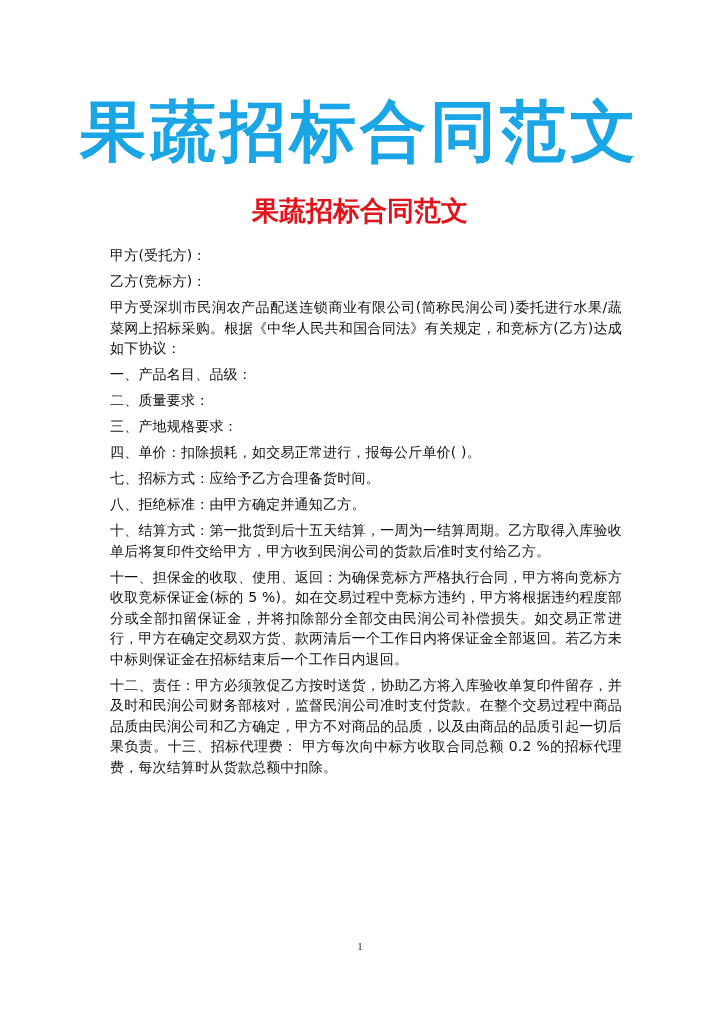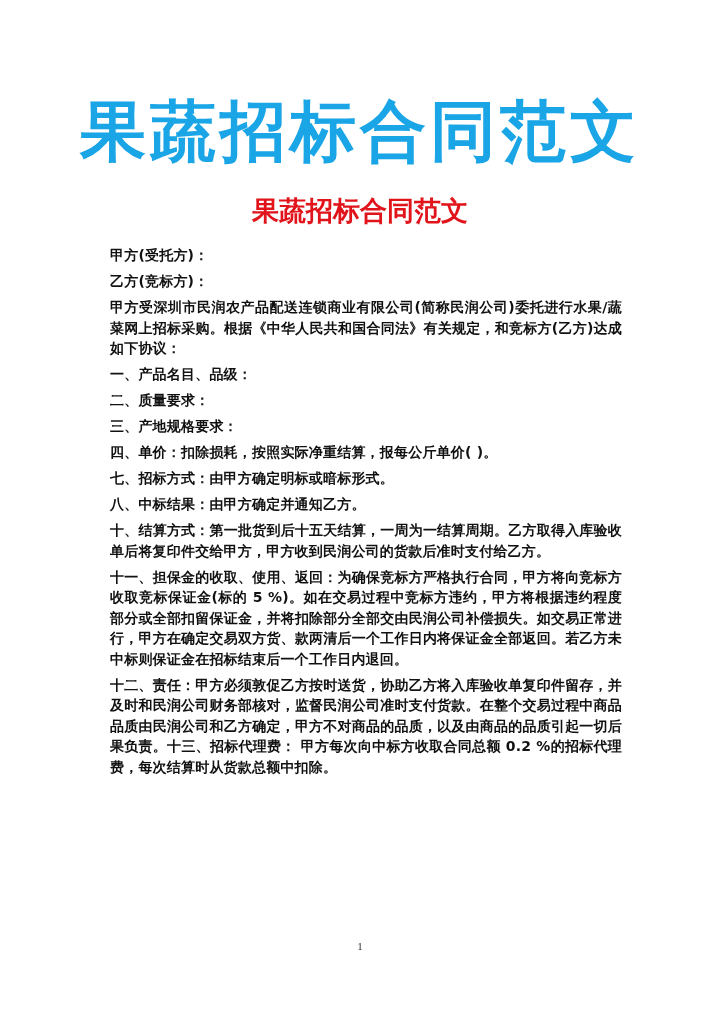--- a/index.html
+++ b/index.html
@@ -46,21 +46,20 @@
       color: #e0141a;
     }
     .body-text {
       position: absolute;
       left: 110px;
       top: 245px;
       width: 512px;
       font-size: 14px;
       line-height: 20.5px;
       letter-spacing: 0.2px;
-      font-weight: bold;
     }
     .para {
       margin: 0 0 5.5px 0;
       padding: 0;
       word-break: break-all;
       text-align: justify;
     }
     .page-number {
       position: absolute;
       left: 0;
@@ -81,22 +80,22 @@
 
   <div class="sub-title">果蔬招标合同范文</div>
 
   <div class="body-text">
     <p class="para">甲方(受托方)：</p>
     <p class="para">乙方(竞标方)：</p>
     <p class="para">甲方受深圳市民润农产品配送连锁商业有限公司(简称民润公司)委托进行水果/蔬菜网上招标采购。根据《中华人民共和国合同法》有关规定，和竞标方(乙方)达成如下协议：</p>
     <p class="para">一、产品名目、品级：</p>
     <p class="para">二、质量要求：</p>
     <p class="para">三、产地规格要求：</p>
-    <p class="para">四、单价：扣除损耗，按照实际净重结算，报每公斤单价( )。</p>
-    <p class="para">七、招标方式：由甲方确定明标或暗标形式。</p>
-    <p class="para">八、中标结果：由甲方确定并通知乙方。</p>
+    <p class="para">四、单价：扣除损耗，如交易正常进行，报每公斤单价( )。</p>
+    <p class="para">七、招标方式：应给予乙方合理备货时间。</p>
+    <p class="para">八、拒绝标准：由甲方确定并通知乙方。</p>
     <p class="para">十、结算方式：第一批货到后十五天结算，一周为一结算周期。乙方取得入库验收单后将复印件交给甲方，甲方收到民润公司的货款后准时支付给乙方。</p>
     <p class="para">十一、担保金的收取、使用、返回：为确保竞标方严格执行合同，甲方将向竞标方收取竞标保证金(标的 5 %)。如在交易过程中竞标方违约，甲方将根据违约程度部分或全部扣留保证金，并将扣除部分全部交由民润公司补偿损失。如交易正常进行，甲方在确定交易双方货、款两清后一个工作日内将保证金全部返回。若乙方未中标则保证金在招标结束后一个工作日内退回。</p>
     <p class="para">十二、责任：甲方必须敦促乙方按时送货，协助乙方将入库验收单复印件留存，并及时和民润公司财务部核对，监督民润公司准时支付货款。在整个交易过程中商品品质由民润公司和乙方确定，甲方不对商品的品质，以及由商品的品质引起一切后果负责。十三、招标代理费： 甲方每次向中标方收取合同总额 0.2 %的招标代理费，每次结算时从货款总额中扣除。</p>
   </div>
 
   <div class="page-number">1</div>
 </div>
 
 </body></html>

